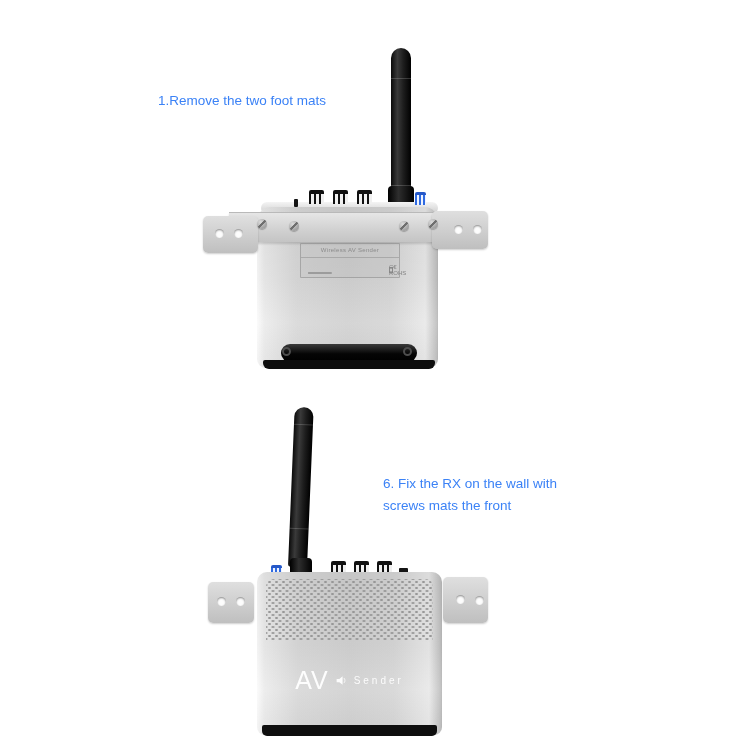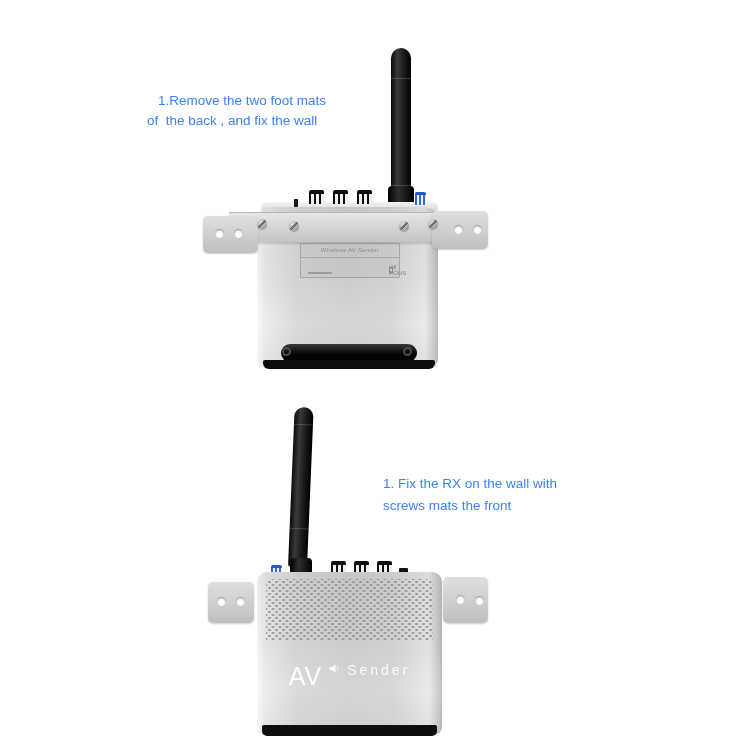--- a/index.html
+++ b/index.html
@@ -91,39 +91,38 @@
   .bottom-edge{background:#0e0e0e;border-radius:2px 2px 6px 6px;}
   
   .perforation{
     background-image:
       radial-gradient(circle,rgba(148,148,148,.95) 1px,rgba(148,148,148,0) 1.4px),
       radial-gradient(circle,rgba(148,148,148,.95) 1px,rgba(148,148,148,0) 1.4px);
     background-size:7px 6px,7px 6px;
     background-position:0 0,3.5px 3px;
     border-radius:8px 8px 0 0;
   }
-  .logo-row{display:flex;align-items:flex-start;justify-content:center;gap:6px;}
+  .logo-row{display:flex;align-items:center;justify-content:center;gap:6px;}
   .logo-row *{position:static;}
   .logo-av{font-size:25px;letter-spacing:1px;color:rgba(255,255,255,.95);}
-  .logo-sender{font-size:14px;letter-spacing:3px;color:rgba(255,255,255,.92);}
+  .logo-sender{font-size:10px;letter-spacing:3px;color:rgba(255,255,255,.92);}
   .speaker-icon{width:13px;height:13px;}
 </style>
 </head>
 <body>
 
 <div id="scene">
 
 
   <div id="step1" class="step-text">
     <div class="ln1">1.Remove the two foot mats</div>
-    <div>of  the back , and fix the wall</div>
   </div>
 
   <div id="step2" class="step-text">
-    <div>1. Fix the RX on the wall with</div>
+    <div>6. Fix the RX on the wall with</div>
     <div>screws mats the front</div>
   </div>
 
   <div class="grp" style="left:203px;top:46px;width:284px;height:325px;">
 
     <div class="antenna" style="left:188px;top:2px;width:20px;height:168px;">
       <div class="seam" style="top:30px;"></div>
       <div class="seam" style="top:137px;"></div>
     </div>
     <div class="antenna-base" style="left:185px;top:140px;width:26px;height:26px;"></div>

